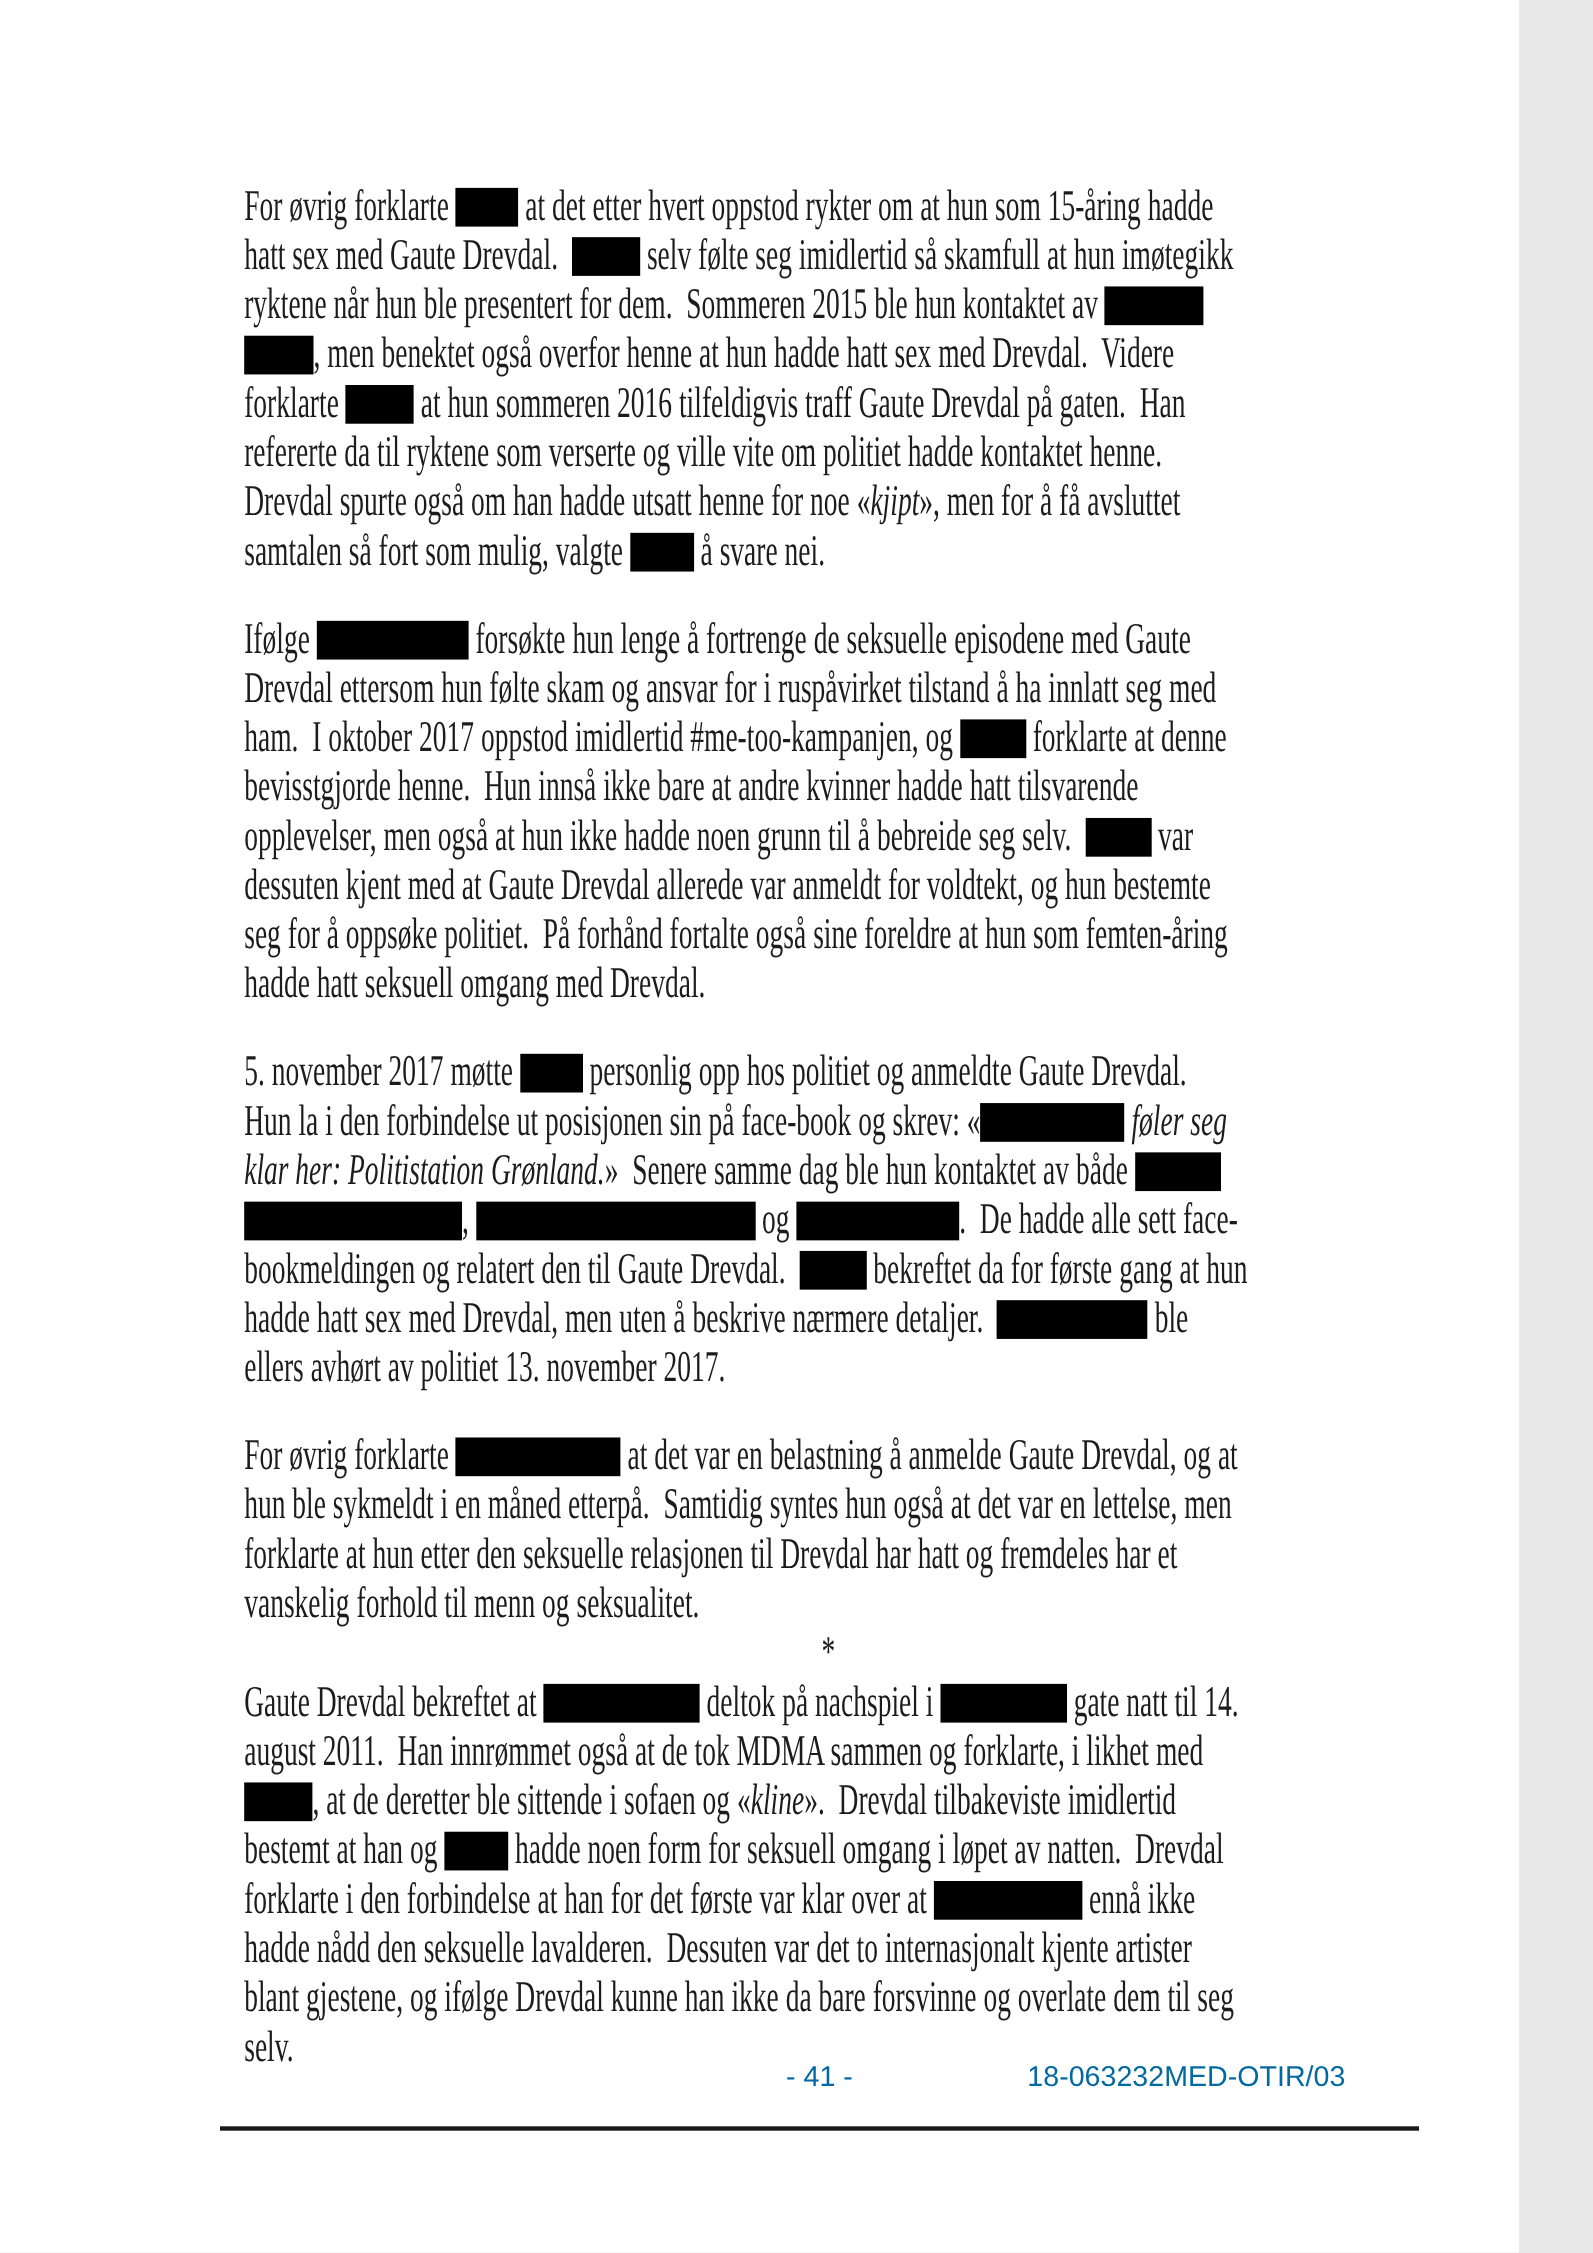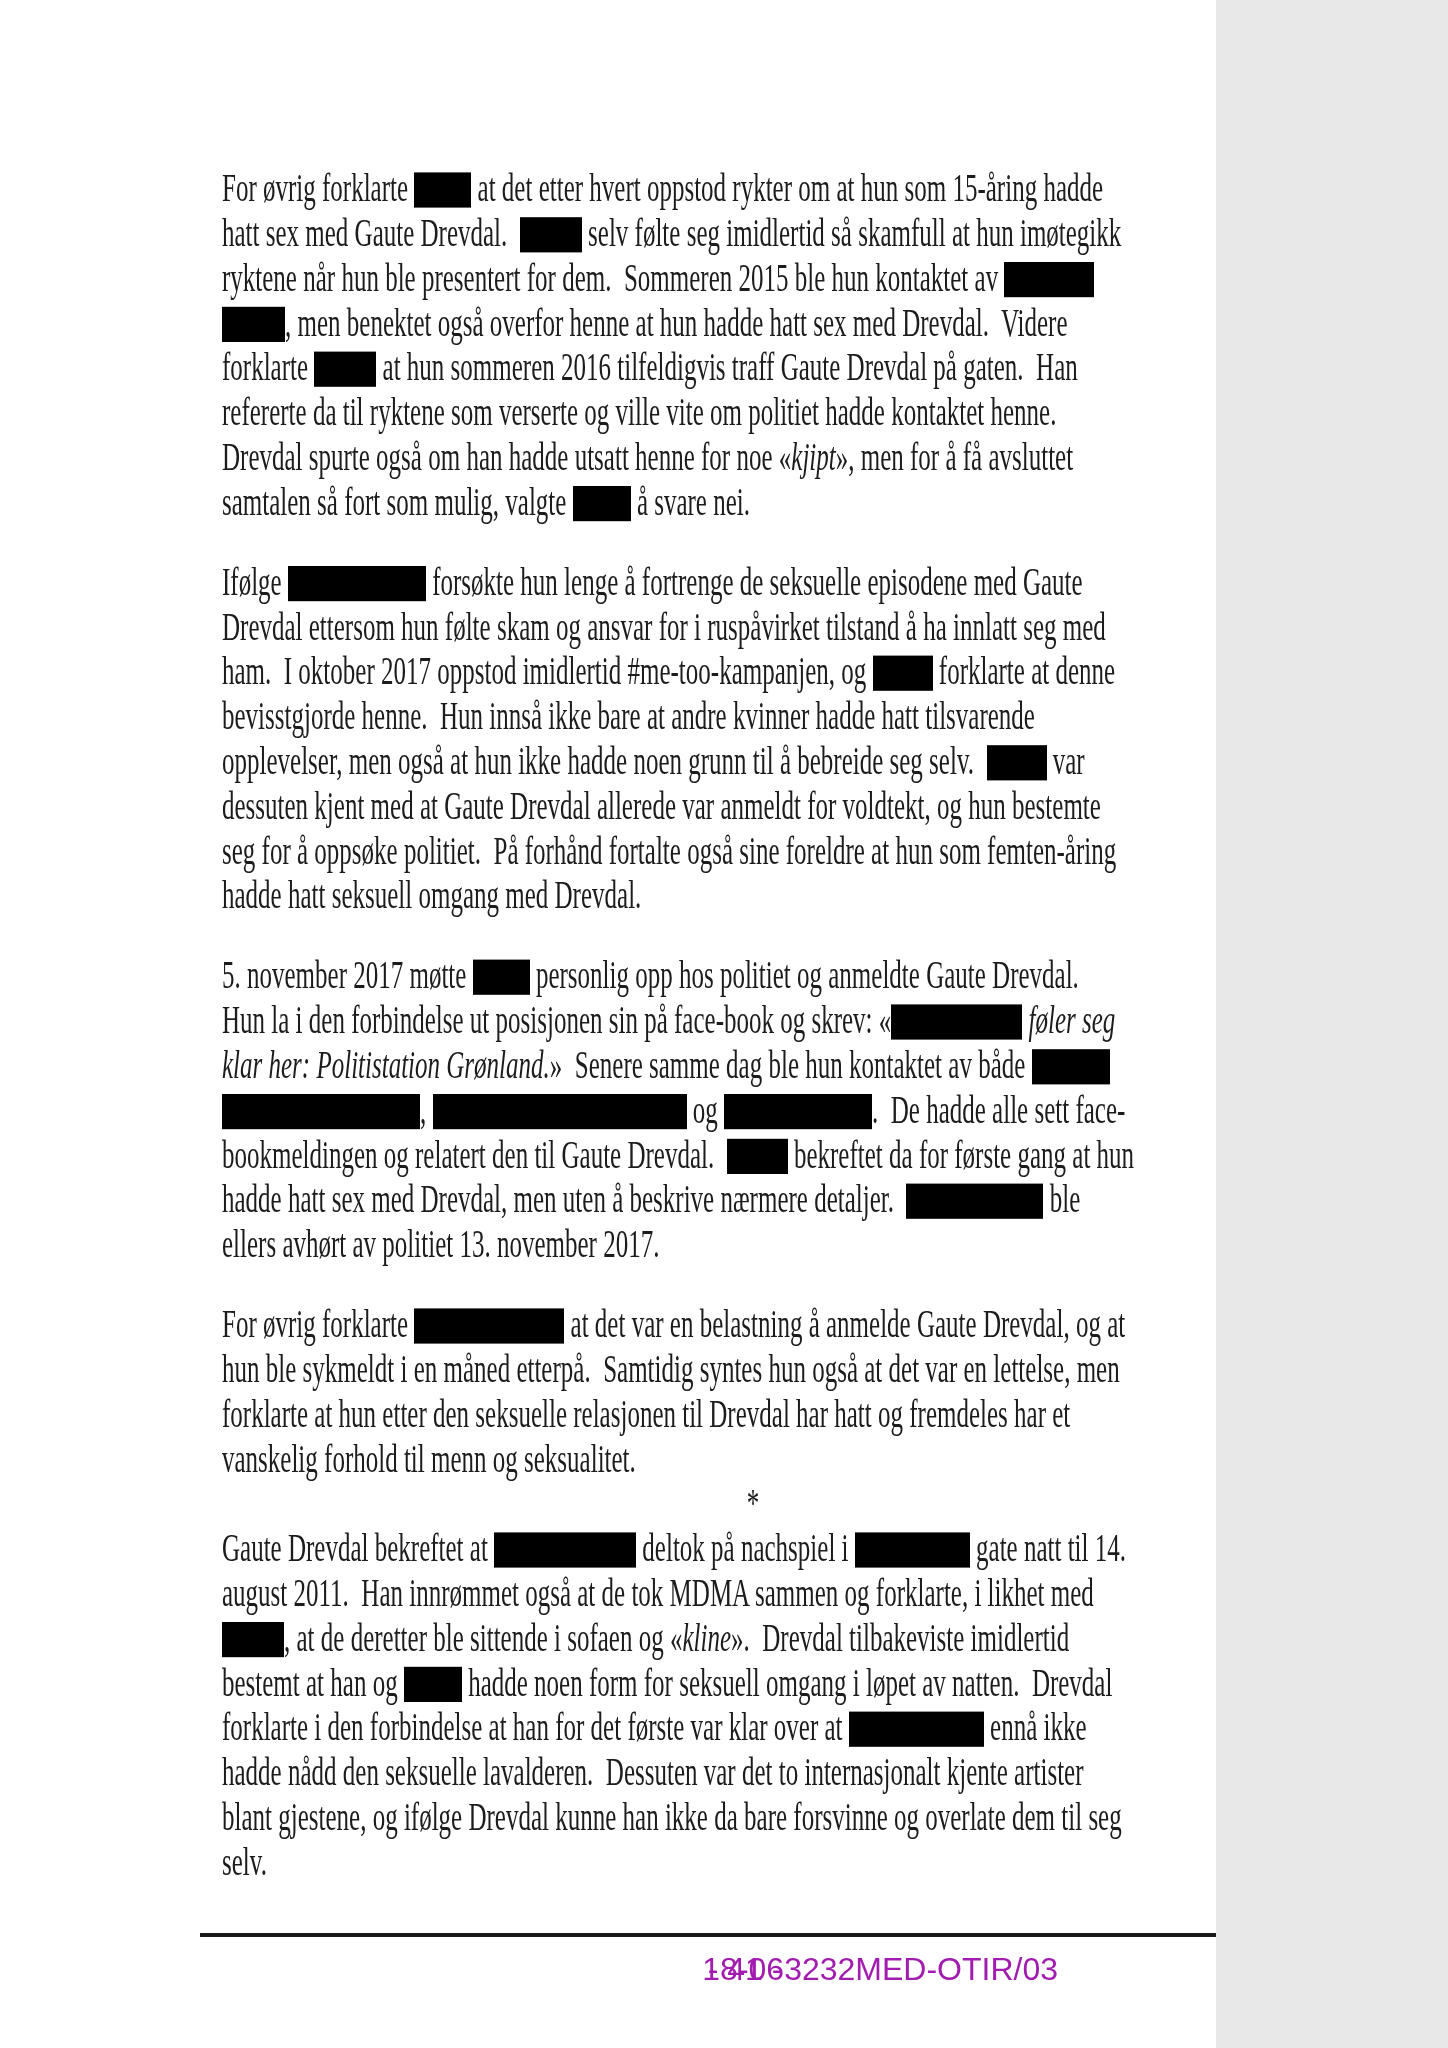--- a/index.html
+++ b/index.html
@@ -1,18 +1,18 @@
 <!DOCTYPE html>
 <html><head>
 <meta charset="utf-8">
 <style>
   html, body { margin: 0; padding: 0; background: #e8e8e8; }
   .page {
     position: relative;
-    width: 1216px;
+    width: 1381px;
     height: 2048px;
     background: #ffffff;
     overflow: hidden;
     font-family: "Liberation Serif", serif;
   }
   
   .doc-body {
     position: absolute;
     left: 222px;
     top: 166px;
@@ -38,23 +38,23 @@
     position: absolute;
     left: 200px;
     top: 1933px;
     width: 1090px;
     height: 4px;
     background: #1a1a1a;
   }
   .footer-text {
     position: absolute;
     font-family: "Liberation Sans", sans-serif;
-    font-size: 32px;
-    color: #a21caf;
-    top: 1951px;
+    font-size: 26px;
+    color: #0369a1;
+    top: 1872px;
     white-space: pre;
   }
   .page-number {
     left: 200px;
     width: 1090px;
     text-align: center;
   }
   .case-number {
     right: 158px;
     text-align: right;

